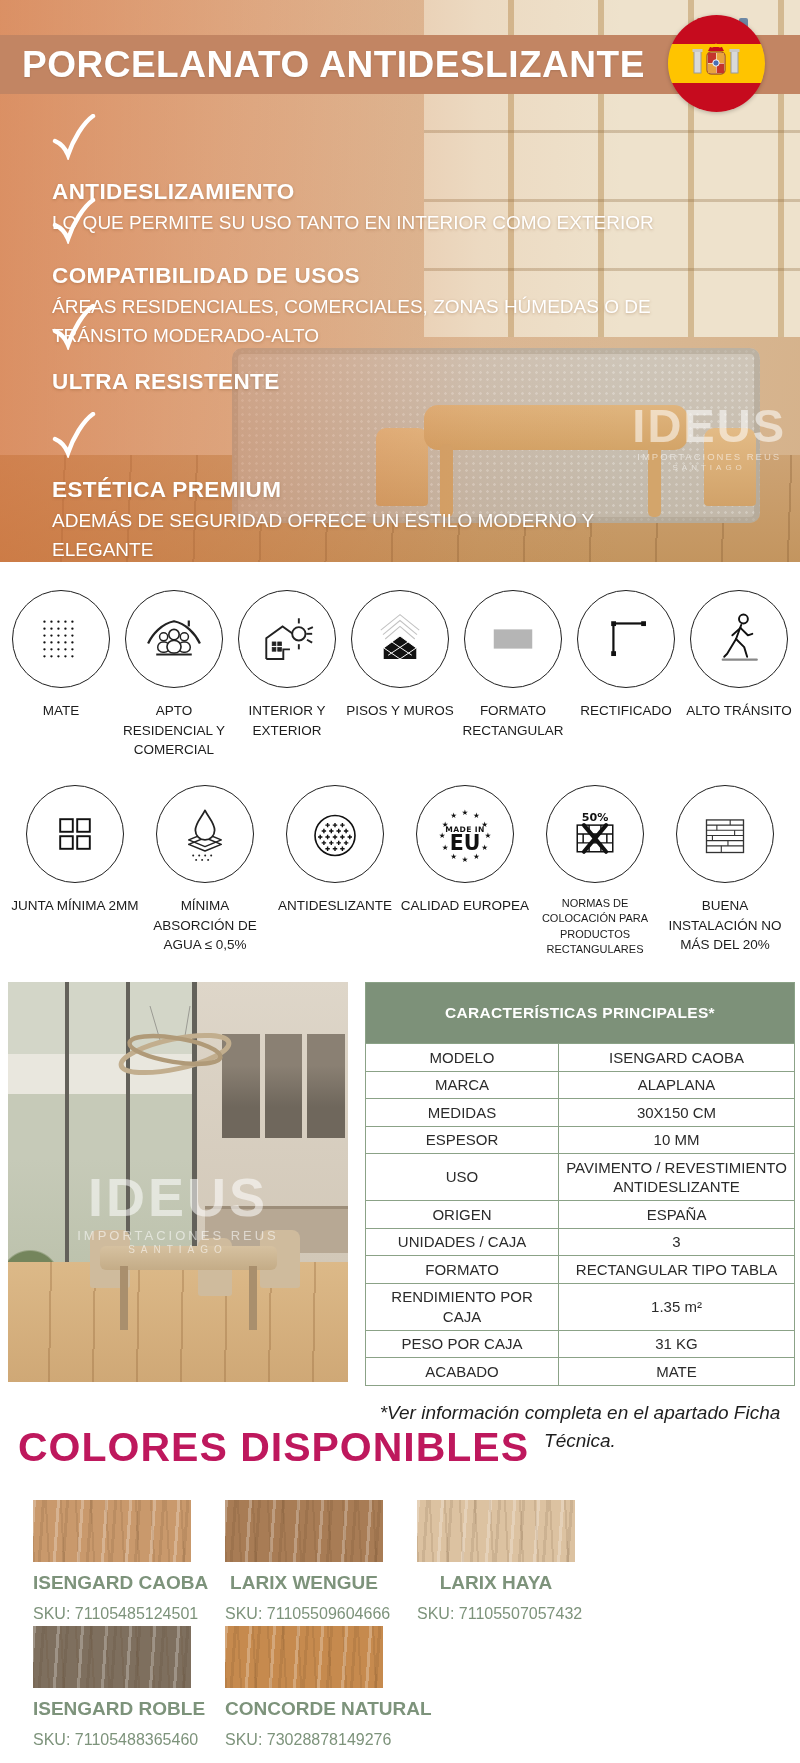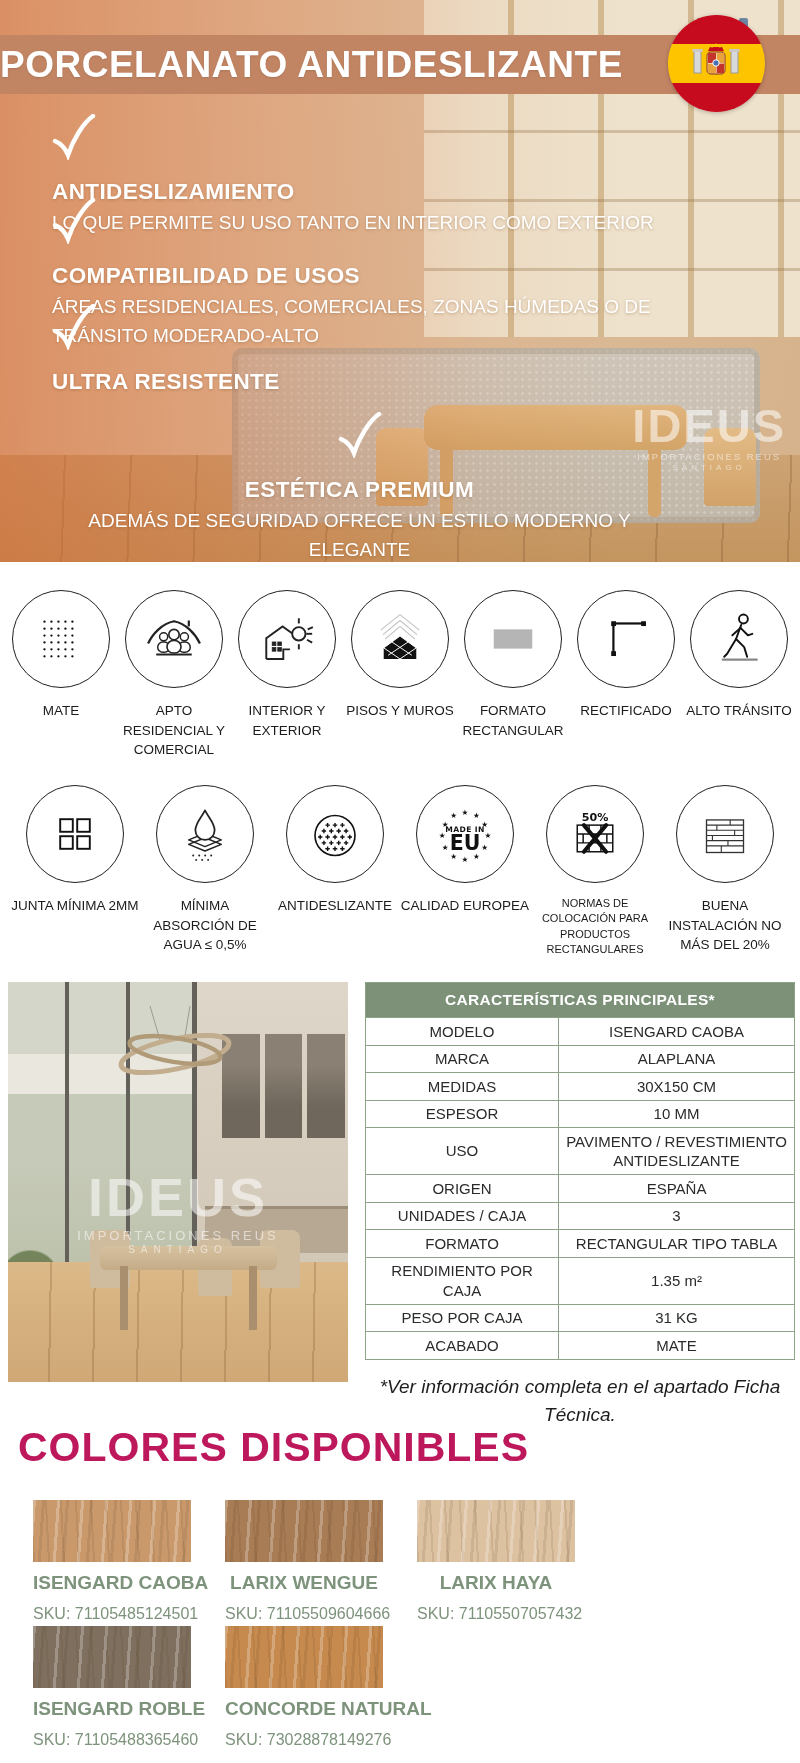--- a/index.html
+++ b/index.html
@@ -27,21 +27,21 @@
   .hero-table{position:absolute;left:53%;bottom:20%;width:33%;height:8%;border-radius:14px;
         background:linear-gradient(#e0b57e,#d3a468);}
   .hero-leg{position:absolute;bottom:8%;width:13px;height:13%;background:#d3a56b;border-radius:5px;}
   .hero-chair{position:absolute;bottom:10%;width:52px;height:78px;border-radius:10px 10px 4px 4px;
         background:linear-gradient(#e3bb86,#d1a269);}
   .hero-tint{position:absolute;inset:0;
         background:linear-gradient(to right, rgba(210,108,55,.62), rgba(210,108,55,.30) 36%,
                    rgba(210,108,55,.07) 60%, rgba(210,108,55,0) 78%);}
 
   .hero-banner{position:absolute;left:0;top:35px;width:800px;height:59px;background:#c28563;
-        display:flex;align-items:center;box-sizing:border-box;}
+        display:flex;align-items:center;box-sizing:border-box;padding-left:22px;}
   .hero-banner .t{font-size:37px;font-weight:bold;color:#fff;letter-spacing:.5px;
         text-shadow:0 1px 2px rgba(0,0,0,.12);}
 
   .flag{position:absolute;left:668px;top:15px;width:97px;height:97px;border-radius:50%;overflow:hidden;
         box-shadow:0 1px 4px rgba(0,0,0,.25);
         background:linear-gradient(#c60b1e 0 30%, #ffc400 30% 70%, #c60b1e 70% 100%);}
   .flag svg{position:absolute;left:20px;top:28px;}
 
   .feature{position:absolute;left:52px;display:flex;gap:15px;color:#fff;
         text-shadow:0 1px 3px rgba(120,70,30,.35);flex-direction:column;}
@@ -91,21 +91,21 @@
   .ph-chair{position:absolute;width:40px;height:58px;border-radius:8px 8px 3px 3px;background:#cfbb9d;top:62%;}
   .ph-wm{position:absolute;left:0;top:47%;width:100%;text-align:center;color:rgba(255,255,255,.55);line-height:1;}
   .ph-wm .b{font-size:54px;font-weight:bold;letter-spacing:3px;}
   .ph-wm .s1{font-size:13px;letter-spacing:3px;margin-top:5px;}
   .ph-wm .s2{font-size:10px;letter-spacing:6px;margin-top:3px;}
 
   
   .spec{position:absolute;left:365px;top:982px;width:430px;}
   .spec table{width:100%;border-collapse:collapse;font-size:15px;color:#2b2b2b;}
   .spec .hdr td{background:#7d9179;color:#fff;font-weight:bold;font-size:15.5px;
-        letter-spacing:.3px;padding:7px 4px;}
+        letter-spacing:.3px;padding:20px 4px;}
   .spec td{border:1px solid #8ba287;text-align:center;padding:3.5px 6px;line-height:1.3;}
   .spec td.lab{width:45%;}
   .spec .note{margin-top:13px;font-style:italic;font-size:19px;line-height:1.5;
         text-align:center;color:#1e1e1e;}
 
   
   .colors-title{position:absolute;left:18px;top:1424px;font-size:41px;font-weight:bold;
         color:#be185d;letter-spacing:1px;}
   .sw-row{position:absolute;left:33px;display:flex;gap:34px;}
   .sw-card{width:158px;text-align:center;}
@@ -188,21 +188,21 @@
     <div class="feature" style="top:302px;">
       <div class="chk">
         <svg width="44" height="46" viewBox="0 0 44 46">
             <path d="M3 27 C10 30 14 36 16 41 C21 26 31 9 41 2" stroke="#fff" stroke-width="4.4" fill="none" stroke-linecap="round"></path>
           </svg>
       </div>
       <div>
         <div class="f-title">ULTRA RESISTENTE</div>
       </div>
     </div>
-    <div class="feature" style="top:410px;text-align:center;">
+    <div class="feature" style="top:410px;">
       <div class="chk">
         <svg width="44" height="46" viewBox="0 0 44 46">
             <path d="M3 27 C10 30 14 36 16 41 C21 26 31 9 41 2" stroke="#fff" stroke-width="4.4" fill="none" stroke-linecap="round"></path>
           </svg>
       </div>
       <div>
         <div class="f-title">ESTÉTICA PREMIUM</div>
         <div class="f-desc">ADEMÁS DE SEGURIDAD OFRECE UN ESTILO MODERNO Y ELEGANTE</div>
       </div>
     </div>

